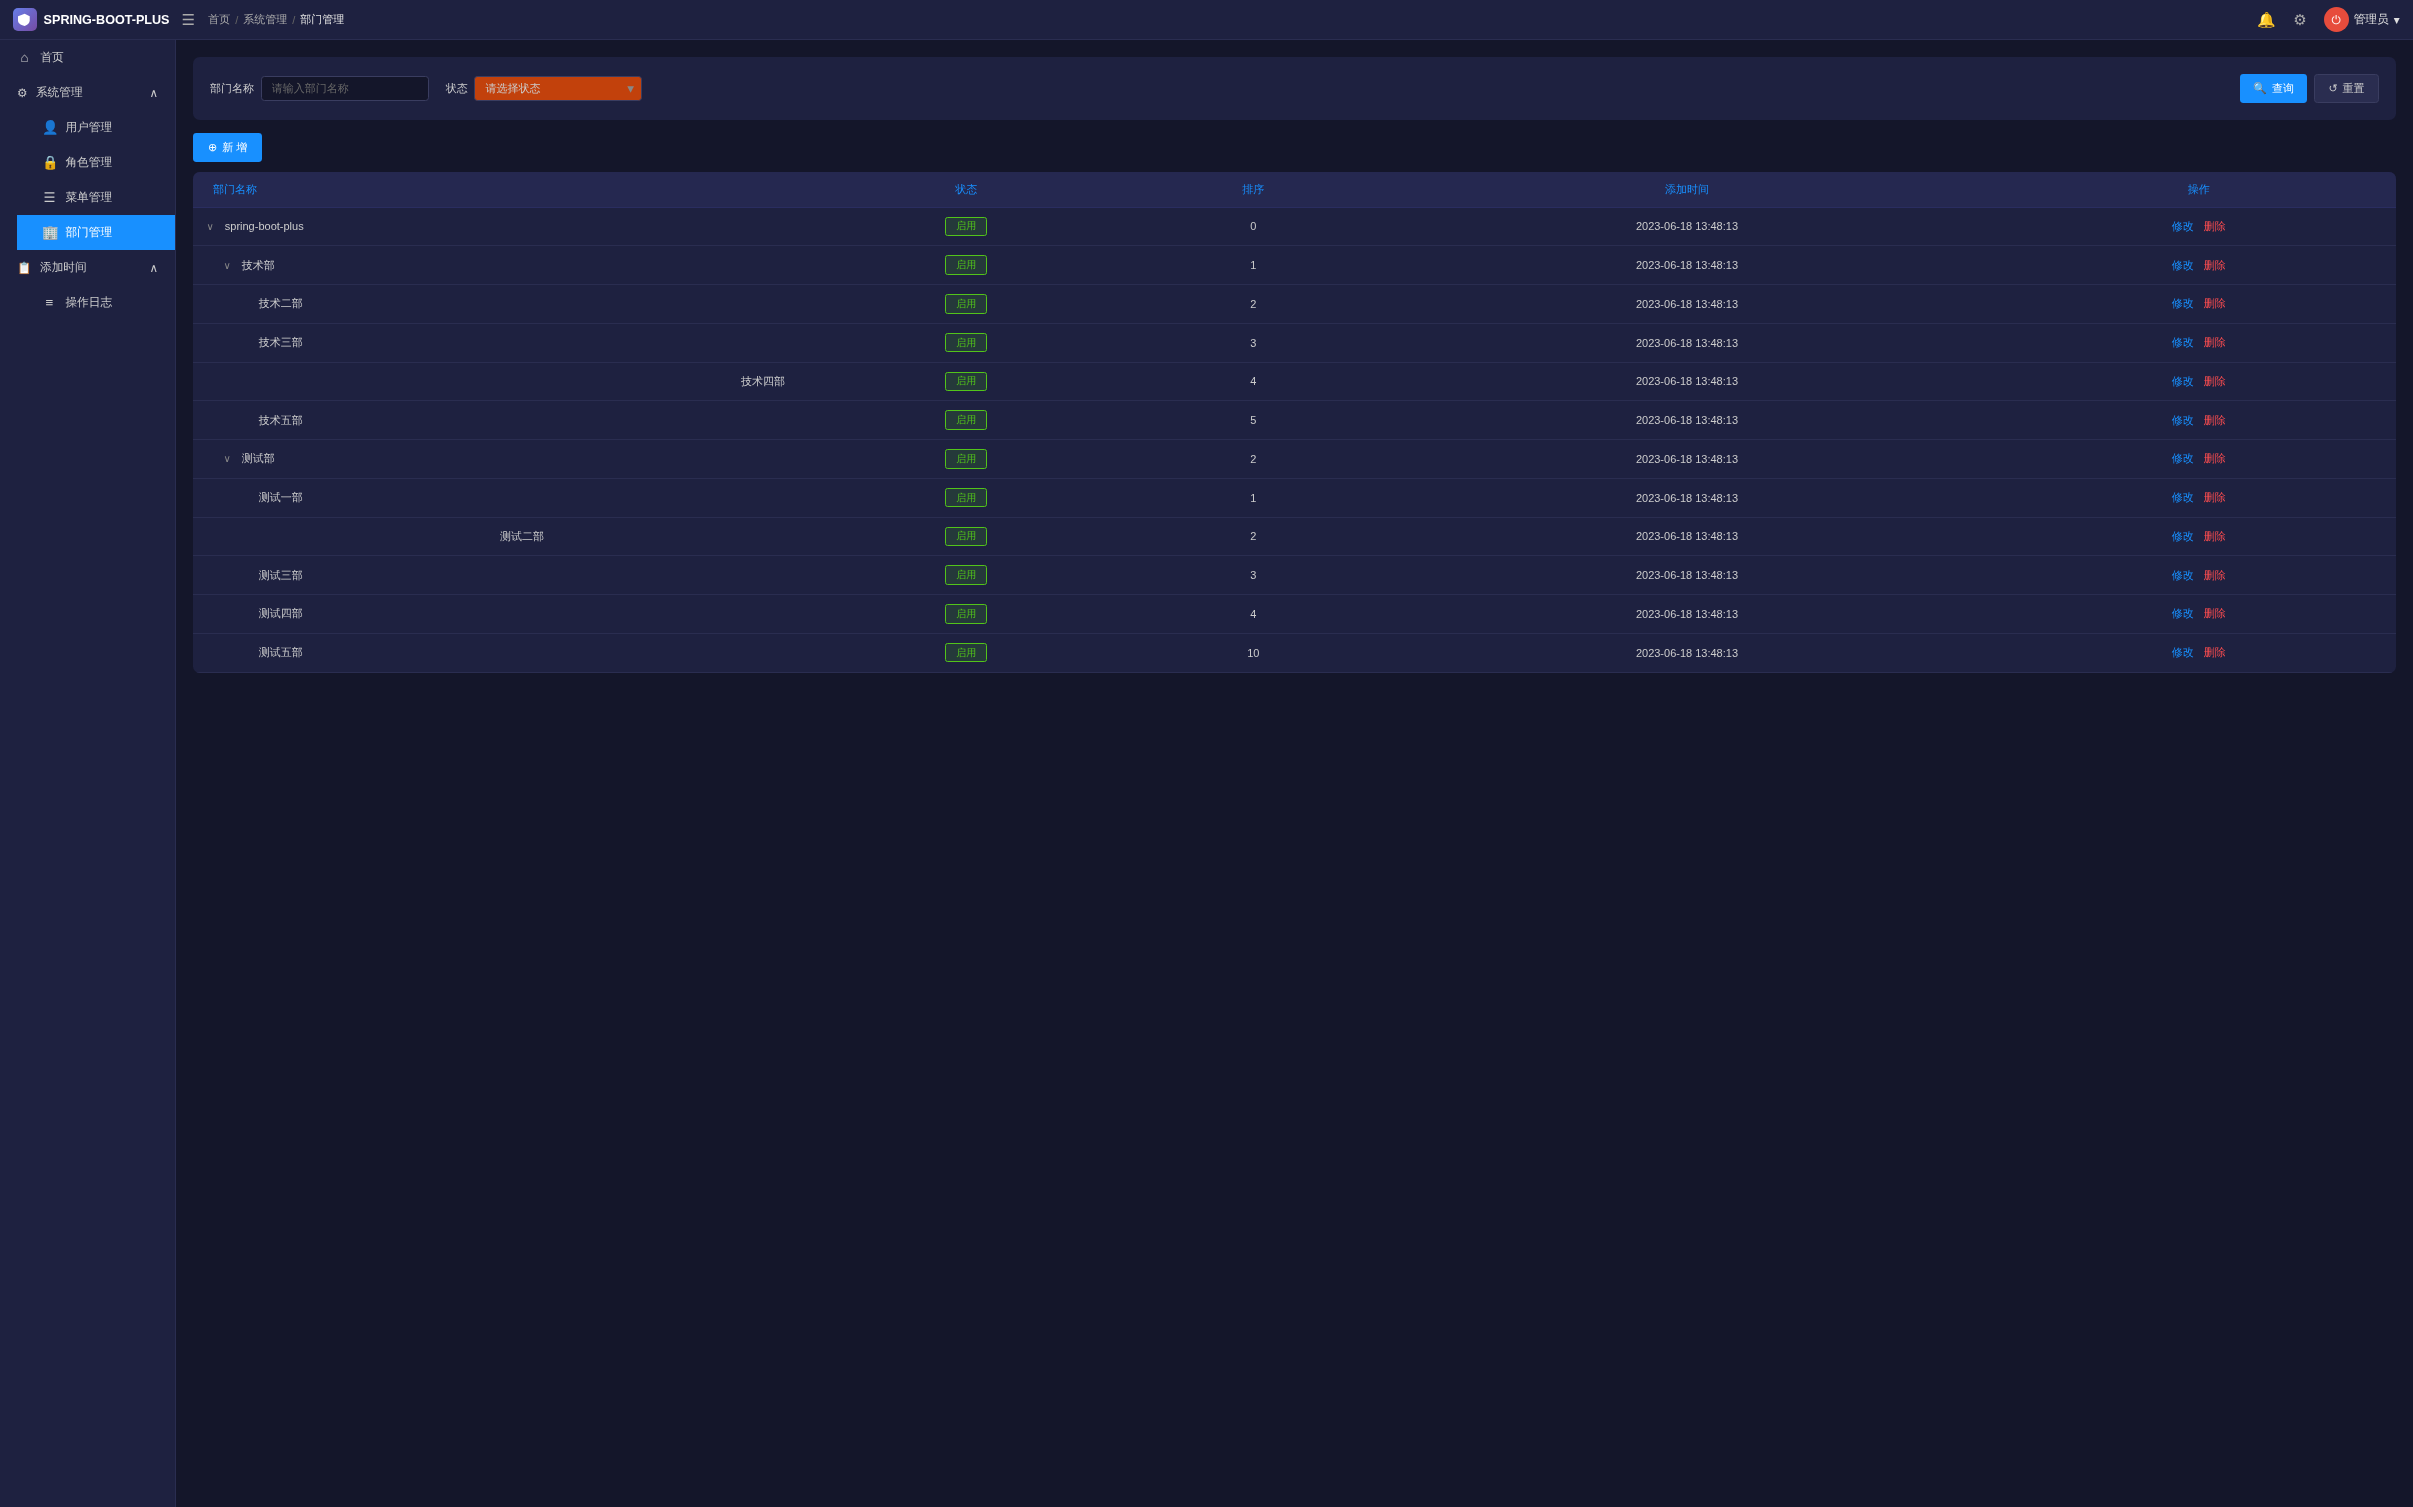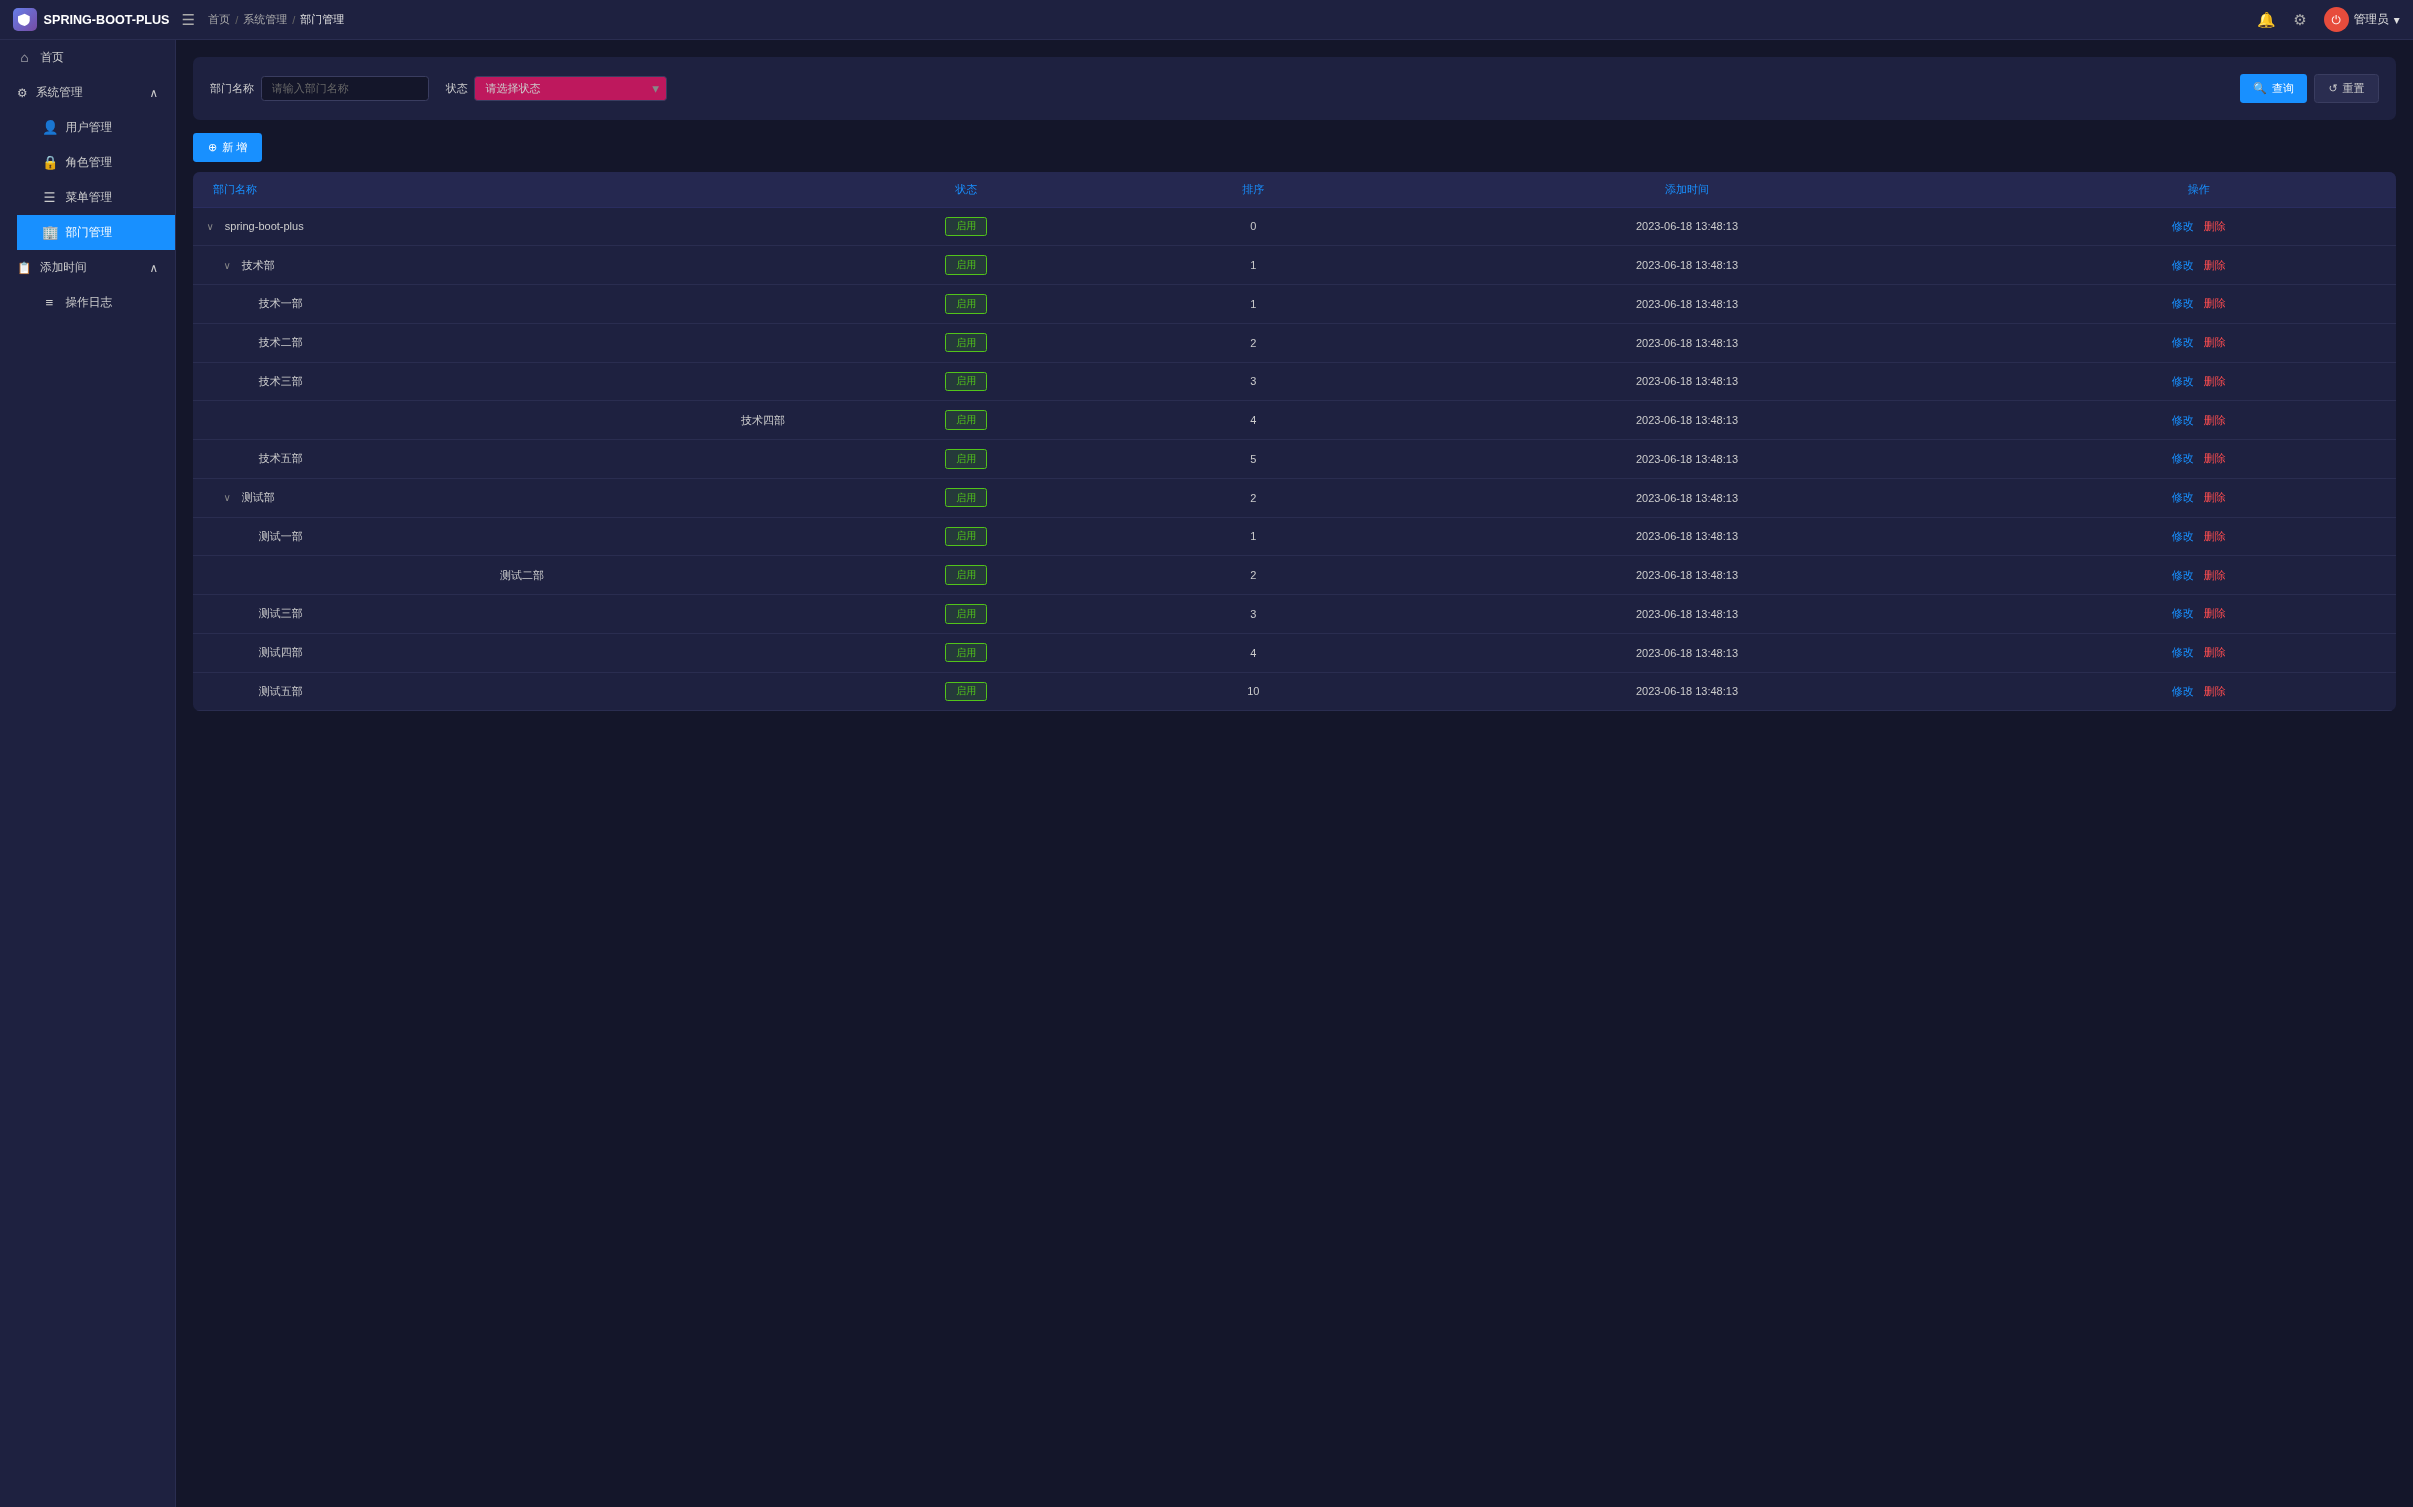--- a/index.html
+++ b/index.html
@@ -167,27 +167,27 @@
       border: 0.8px solid #3a3d60;
       border-radius: 3.4px;
       color: #ccc;
       padding: 5.9px 10px;
       font-size: 11px;
       width: 168px;
       outline: none;
     }
     .filter-input::placeholder { color: #666; }
     .filter-select {
-      background: #be185d;
+      background: #c2410c;
       border: 0.8px solid #3a3d60;
       border-radius: 3.4px;
       color: #ccc;
       padding: 5.9px 27px 5.9px 10px;
       font-size: 11px;
-      width: 193px;
+      width: 168px;
       outline: none;
       appearance: none;
       -webkit-appearance: none;
       cursor: pointer;
     }
     .select-wrapper {
       position: relative;
     }
     .select-wrapper::after {
       content: '▾';
@@ -456,32 +456,20 @@
               </td>
               <td><span class="status-badge">启用</span></td>
               <td>1</td>
               <td>2023-06-18 13:48:13</td>
               <td><span class="action-edit">修改</span><span class="action-delete">删除</span></td>
             </tr>
             <tr>
               <td>
                 <div class="dept-name" style="padding-left: 34px;">
                   <span style="width: 13.4px; display: inline-block;"></span>
-                  <span>技术一部</span>
-                </div>
-              </td>
-              <td><span class="status-badge">启用</span></td>
-              <td>1</td>
-              <td>2023-06-18 13:48:13</td>
-              <td><span class="action-edit">修改</span><span class="action-delete">删除</span></td>
-            </tr>
-            <tr>
-              <td>
-                <div class="dept-name" style="padding-left: 34px;">
-                  <span style="width: 13.4px; display: inline-block;"></span>
                   <span>技术二部</span>
                 </div>
               </td>
               <td><span class="status-badge">启用</span></td>
               <td>2</td>
               <td>2023-06-18 13:48:13</td>
               <td><span class="action-edit">修改</span><span class="action-delete">删除</span></td>
             </tr>
             <tr>
               <td>

